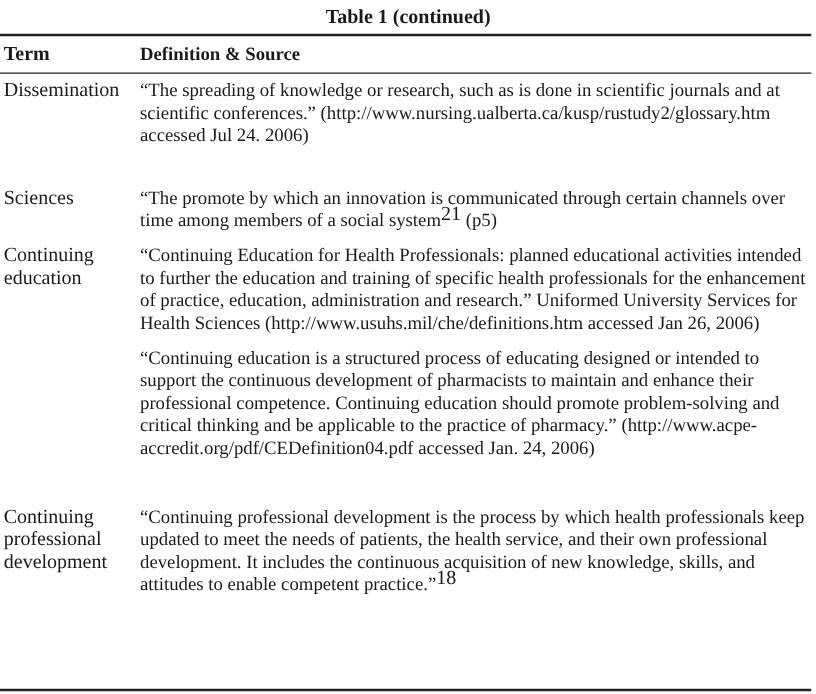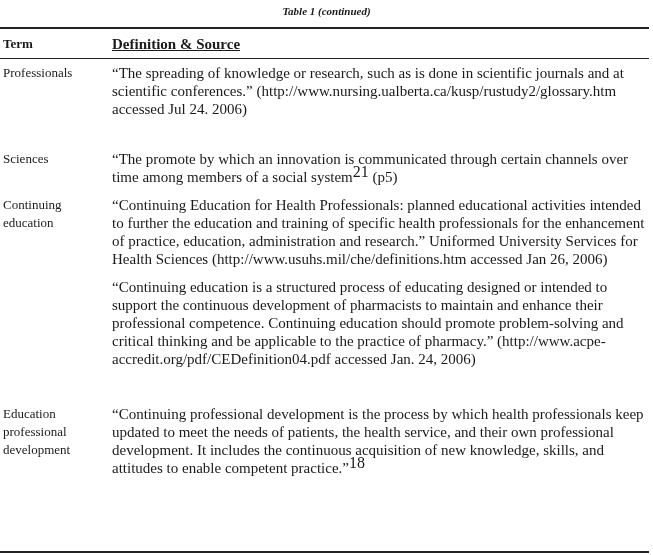--- a/index.html
+++ b/index.html
@@ -4,54 +4,54 @@
   <style>
     html, body { margin: 0; padding: 0; background: #ffffff; }
     body {
       width: 653px; height: 555px; overflow: hidden;
       font-family: "Liberation Serif", "DejaVu Serif", serif;
       color: #1a1a1a;
       position: relative;
     }
     .caption {
       position: absolute; top: 5px; left: 0; width: 653px;
-      text-align: center; font-weight: bold; font-size: 11px; font-style: italic;
+      text-align: center; font-weight: bold; font-size: 16px;
     }
     .rule { position: absolute; left: 0; width: 649px; background: #222; }
     .rule.top { top: 27px; height: 2px; }
     .rule.mid { top: 58px; height: 1px; }
     .rule.bot { top: 551px; height: 2px; }
     .hdr {
       position: absolute; top: 35px; font-weight: bold; font-size: 14.5px;
     }
     .hdr.term { left: 3px; }
-    .hdr.def { left: 112px; text-decoration: underline; }
+    .hdr.def { left: 112px; }
     .row { position: absolute; left: 0; width: 653px; }
     .term {
       position: absolute; left: 3px; width: 105px;
-      font-size: 13px; line-height: 18px;
+      font-size: 16px; line-height: 18px;
     }
     .def {
       position: absolute; left: 112px; width: 535px;
       font-size: 15px; line-height: 18px;
     }
     .para { margin: 0 0 10px 0; }
     sup { font-size: 16px; line-height: 0; vertical-align: 5px; }
   </style>
 </head>
 <body>
 
 <div class="caption">Table 1  (continued)</div>
 <div class="rule top"></div>
 <div class="hdr term">Term</div>
 <div class="hdr def">Definition &amp; Source</div>
 <div class="rule mid"></div>
 
 <div class="row" style="top:64px;">
-  <div class="term">Professionals</div>
+  <div class="term">Dissemination</div>
   <div class="def">
     <p class="para"><span>“The spreading of knowledge or research, such as is done in scientific journals and at scientific conferences.” (http://www.nursing.ualberta.ca/kusp/rustudy2/glossary.htm accessed Jul 24. 2006)</span></p>
   </div>
 </div>
 
 <div class="row" style="top:150px;">
   <div class="term">Sciences</div>
   <div class="def">
     <p class="para"><span>“The promote by which an innovation is communicated through certain channels over time among members of a social system</span><sup>21</sup><span> (p5)</span></p>
   </div>
@@ -59,19 +59,19 @@
 
 <div class="row" style="top:196px;">
   <div class="term">Continuing education</div>
   <div class="def">
     <p class="para"><span>“Continuing Education for Health Professionals:  planned educational activities intended to further the education and training of specific health professionals for the enhancement of practice, education, administration and research.” Uniformed University Services for Health Sciences (http://www.usuhs.mil/che/definitions.htm accessed Jan 26, 2006)</span></p>
     <p class="para"><span>“Continuing education is a structured process of educating designed or intended to support the continuous development of pharmacists to maintain and enhance their professional competence. Continuing education should promote problem-solving and critical thinking and be applicable to the practice of pharmacy.” (http://www.acpe-accredit.org/pdf/CEDefinition04.pdf accessed Jan. 24, 2006)</span></p>
   </div>
 </div>
 
 <div class="row" style="top:405px;">
-  <div class="term">Education professional development</div>
+  <div class="term">Continuing professional development</div>
   <div class="def">
     <p class="para"><span>“Continuing professional development is the process by which health professionals keep updated to meet the needs of patients, the health service, and their own professional development. It includes the continuous acquisition of new knowledge, skills, and attitudes to enable competent practice.”</span><sup>18</sup></p>
   </div>
 </div>
 
 <div class="rule bot"></div>
 
 </body></html>

